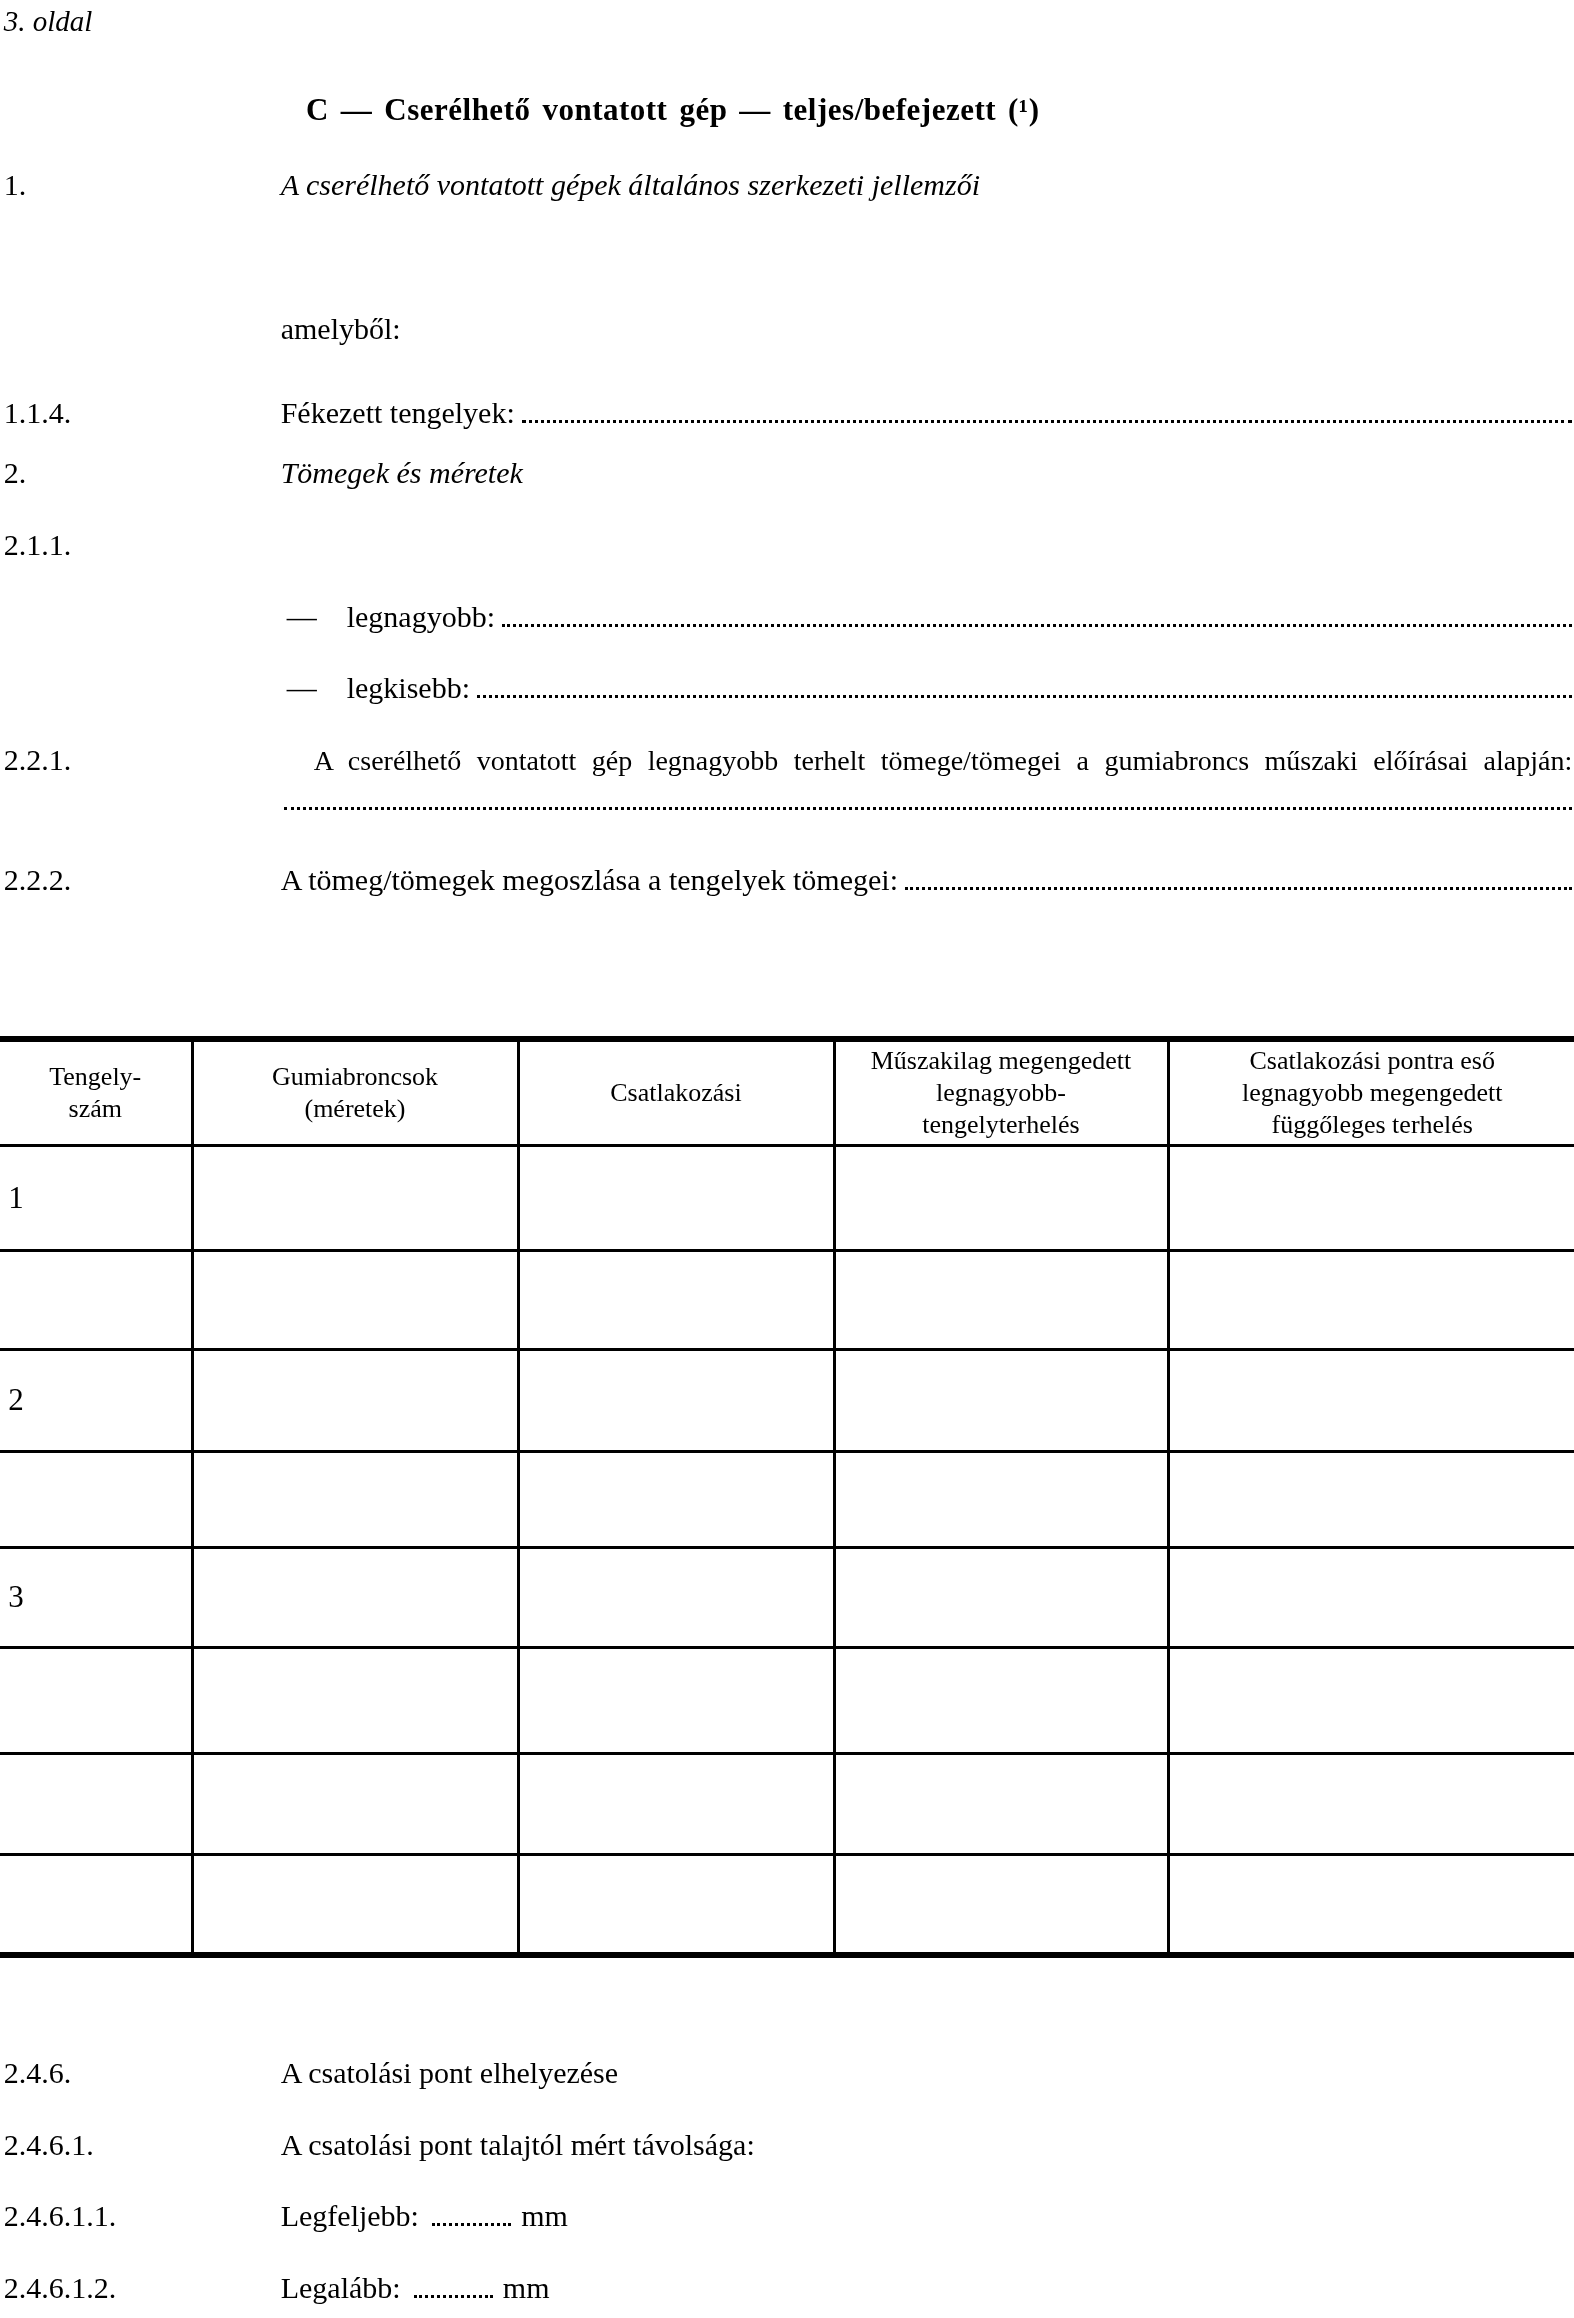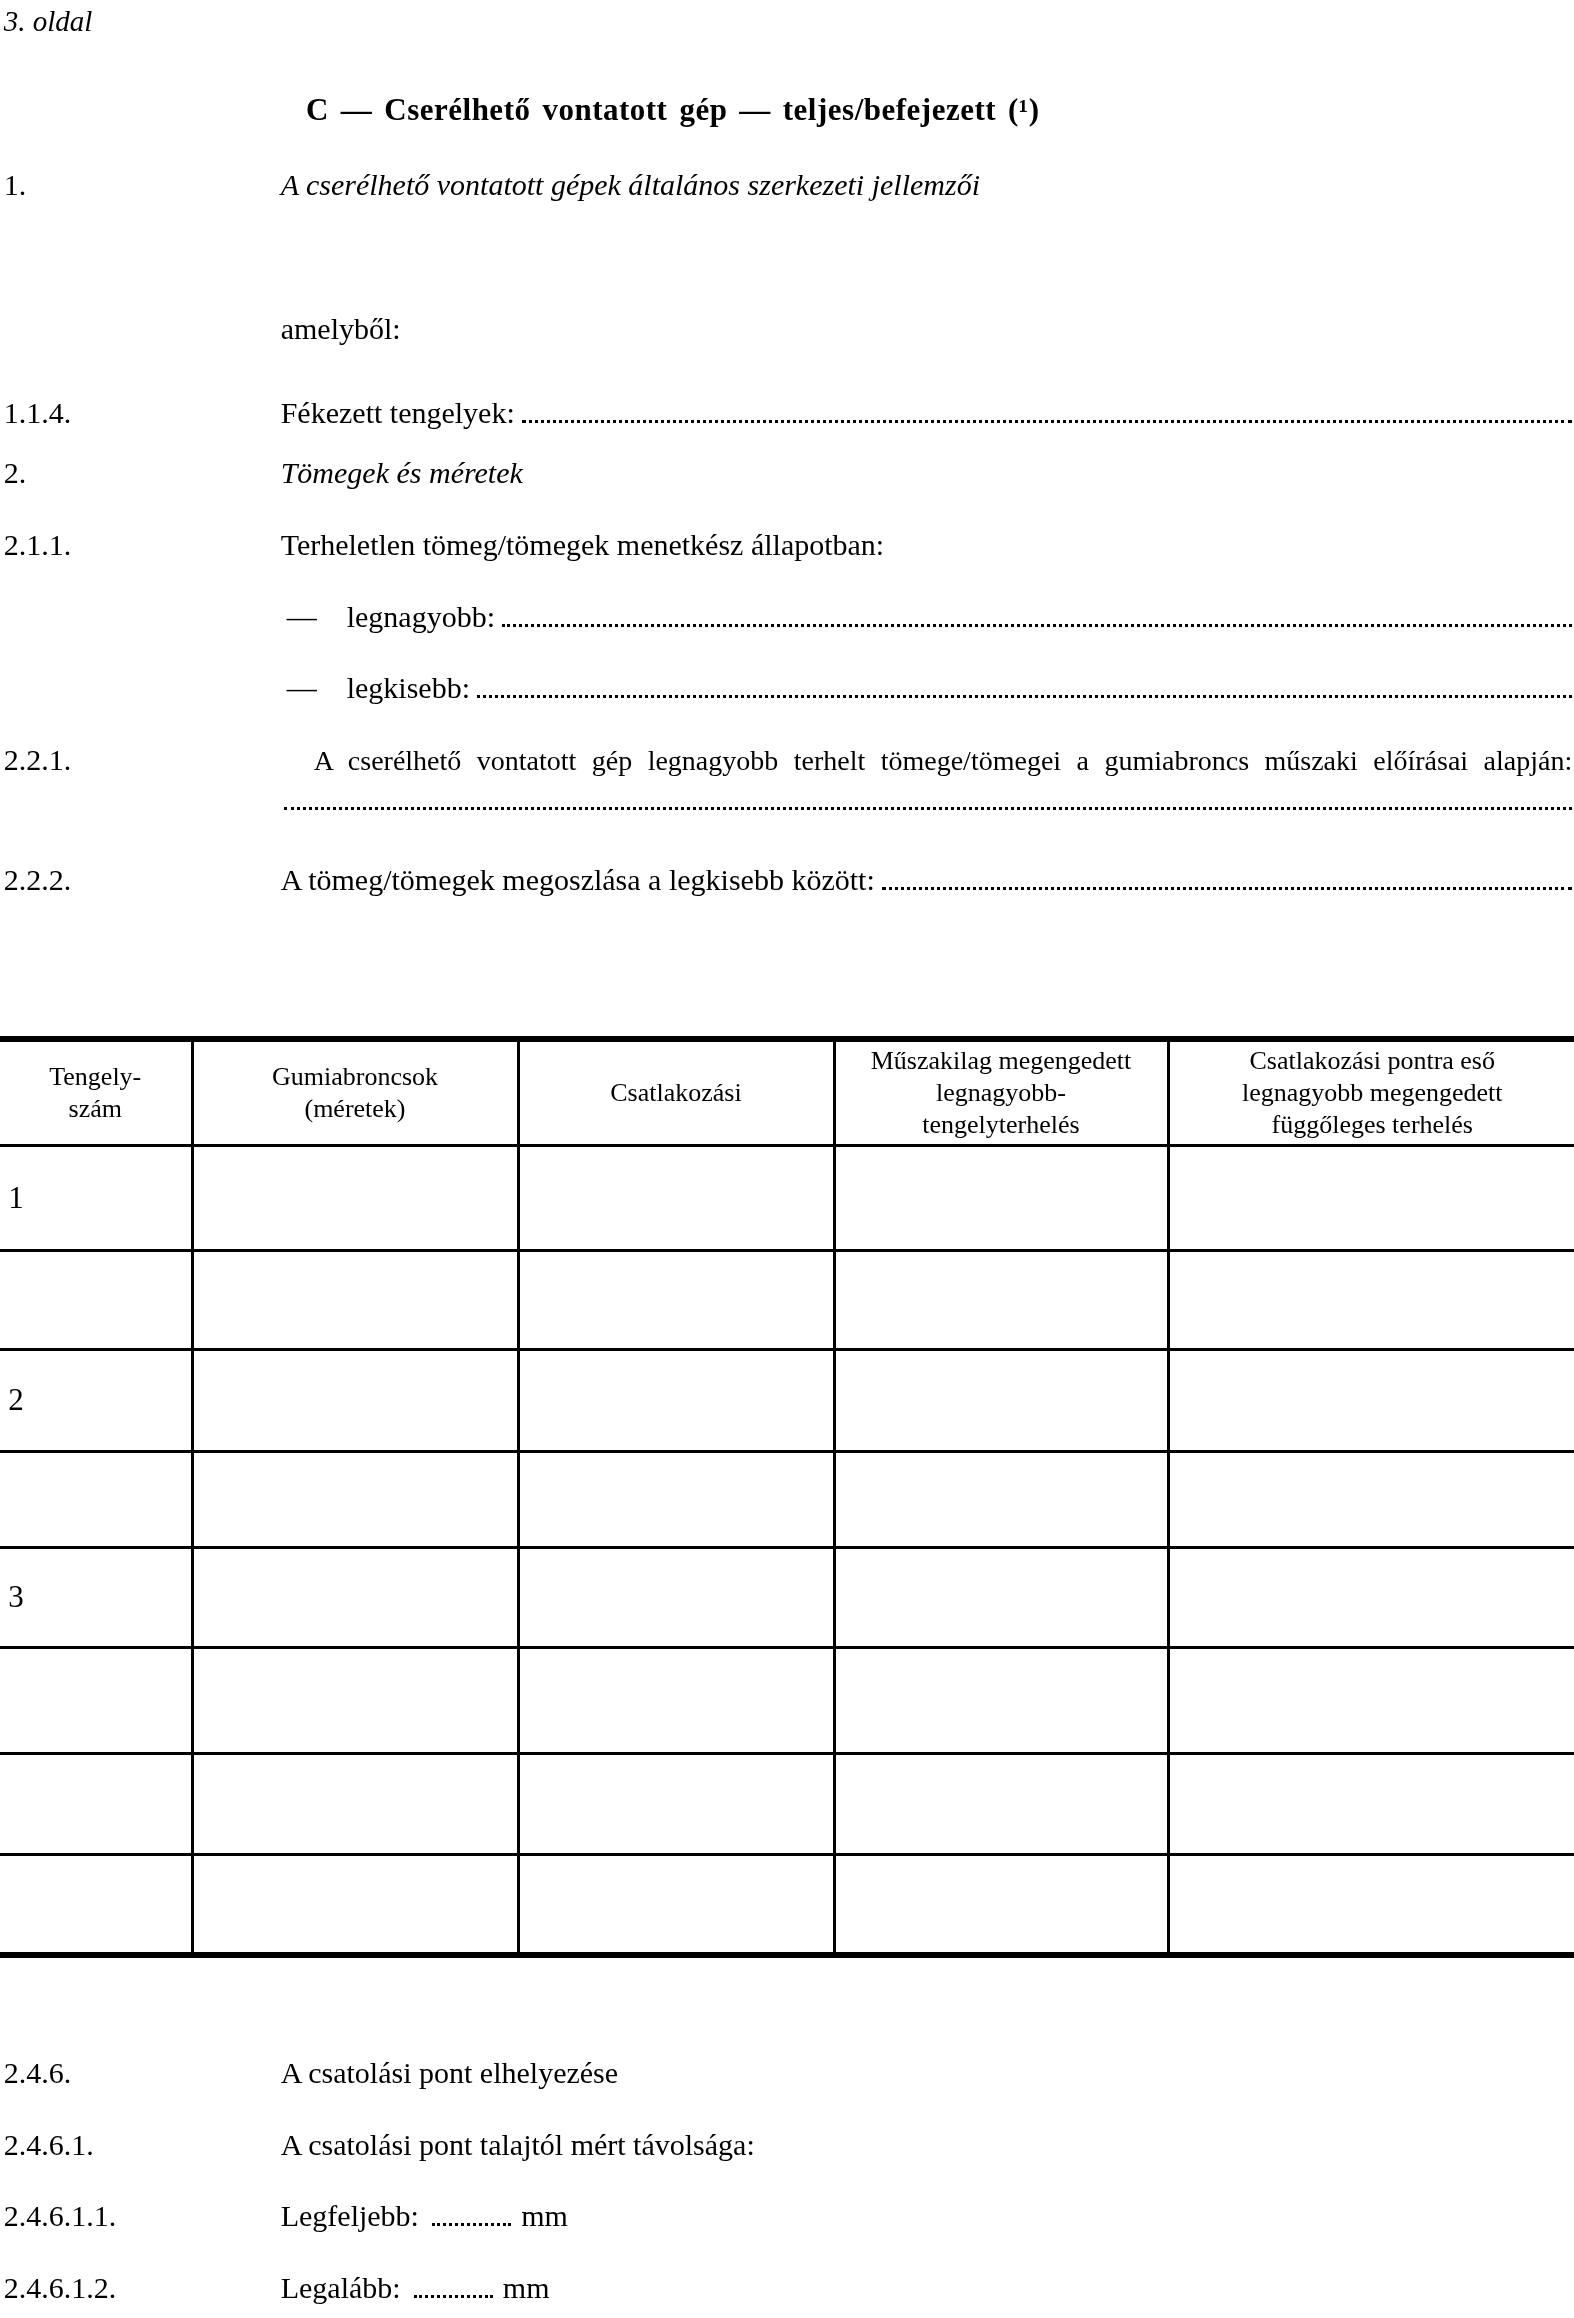--- a/index.html
+++ b/index.html
@@ -147,21 +147,20 @@
     <span class="leader"></span>
   </div>
 
   <div class="item italic" style="top:456px">
     <span class="num">2.</span>
     <span class="txt">Tömegek és méretek</span>
   </div>
 
   <div class="item" style="top:528px">
     <span class="num">2.1.1.</span>
-    <span class="txt">Terheletlen tömeg/tömegek menetkész állapotban:</span>
   </div>
 
   <div class="item" style="top:600px">
     <span class="dash-spacer"></span>
     <span class="dash">—</span>
     <span class="txt dash-label">legnagyobb:</span>
     <span class="leader"></span>
   </div>
 
   <div class="item" style="top:671px">
@@ -172,21 +171,21 @@
   </div>
 
   <div class="item" style="top:743px">
     <span class="num">2.2.1.</span>
     <span class="txt-justify">A cserélhető vontatott gép legnagyobb terhelt tömege/tömegei a gumiabroncs műszaki előírásai alapján:</span>
   </div>
   <div class="leader-standalone" style="top:807px"></div>
 
   <div class="item" style="top:863px">
     <span class="num">2.2.2.</span>
-    <span class="txt">A tömeg/tömegek megoszlása a legkisebb között:</span>
+    <span class="txt">A tömeg/tömegek megoszlása a tengelyek tömegei:</span>
     <span class="leader"></span>
   </div>
 
 
   <table class="axle-table">
     <colgroup>
       <col style="width:192px">
       <col style="width:326px">
       <col style="width:316px">
       <col style="width:334px">

